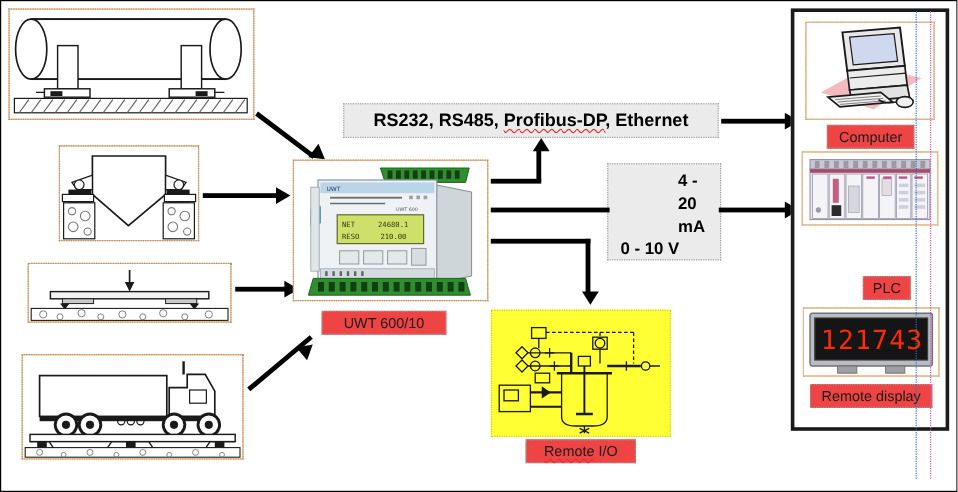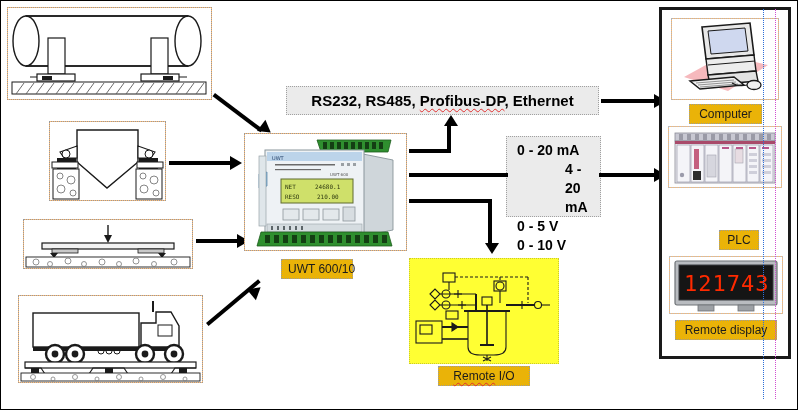--- a/index.html
+++ b/index.html
@@ -15,21 +15,21 @@
   
   .imgbox{
     position:absolute;
     border:1px dotted #9a9a9a;
     background:#fdba74;
     box-sizing:border-box;
     overflow:hidden;
   }
   .caption{
     position:absolute;
-    background:#eab308;
+    background:#ef4444;
     border:1px dotted #9b9b9b;
     box-sizing:border-box;
     font-size:12px;
     color:#1b1b1b;
     text-align:center;
     line-height:1;
     padding:3px 6px;
     white-space:nowrap;
     font-family:"Liberation Sans", sans-serif;
   }
@@ -322,37 +322,35 @@
         <rect x="92" y="101" width="5" height="8"></rect>
           <rect x="101" y="101" width="5" height="8"></rect>
         <rect x="110" y="101" width="5" height="8"></rect>
           <rect x="119" y="101" width="5" height="8"></rect>
         <rect x="128" y="101" width="5" height="8"></rect>
           <rect x="137" y="101" width="5" height="8"></rect>
       </g>
     </svg>
   </div>
 
-  <div class="caption" style="left:280px;top:258px;width:72px;">UWT 600/10</div>
+  <div class="caption" style="left:267px;top:258px;width:104px;">UWT 600/10</div>
 
   <div class="textbox" style="left:285px;top:85px;width:313px;height:29px;font-size:15px;line-height:27px;text-align:center;">
     <span>RS232, RS485, <span class="spell">Profibus-DP</span>, Ethernet</span>
   </div>
 
   <div class="line-plain" style="left:408px;top:148px;width:42px;height:4px;"></div>
   <div class="arrow-v" style="left:446px;top:124px;height:27px;"></div>
   <div class="arrow-head-u" style="left:443px;top:114px;"></div>
 
   <div class="arrow-h" style="left:600px;top:98px;width:55px;"></div>
   <div class="arrow-head-r" style="left:653px;top:93px;"></div>
 
   <div class="textbox" style="left:505px;top:135px;width:95px;height:81px;font-size:14px;padding:4px 0 0 10px;">
-    <div style="line-height:19px;">0 - 20 mA</div>
     <div style="line-height:19px;margin-left:48px;">4 - 20 mA</div>
-    <div style="line-height:19px;">0 - 5 V</div>
     <div style="line-height:19px;">0 - 10 V</div>
   </div>
 
   <div class="line-plain" style="left:408px;top:172px;width:99px;height:4px;"></div>
 
   <div class="arrow-h" style="left:598px;top:172px;width:57px;"></div>
   <div class="arrow-head-r" style="left:653px;top:167px;"></div>
 
   <div class="line-plain" style="left:408px;top:198px;width:83px;height:4px;"></div>
   <div class="arrow-v" style="left:487px;top:198px;height:46px;"></div>

